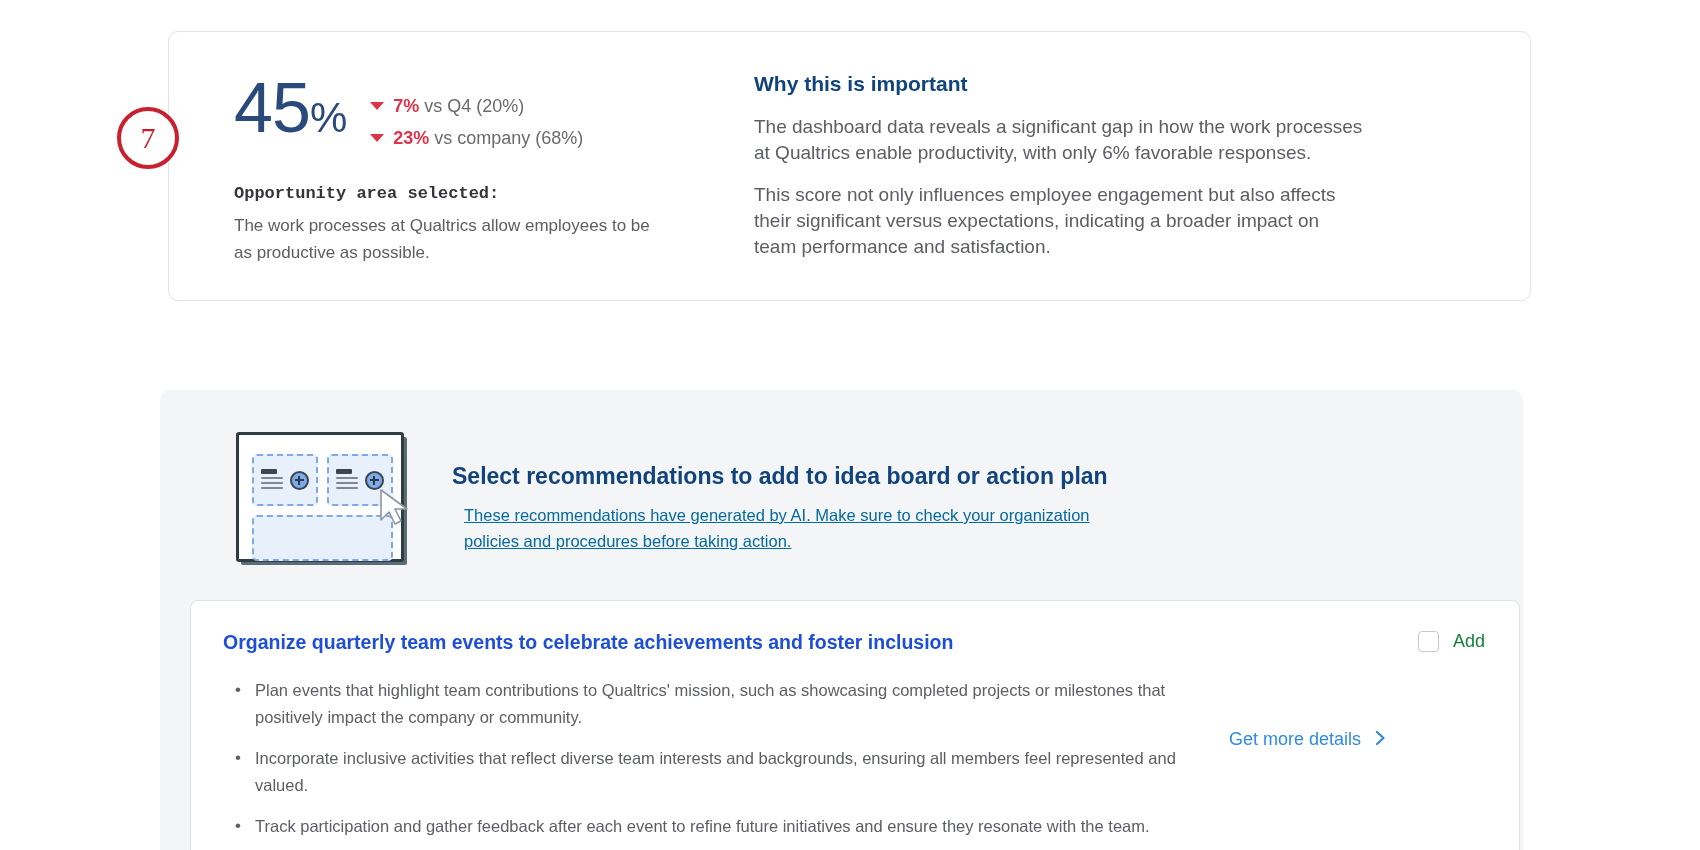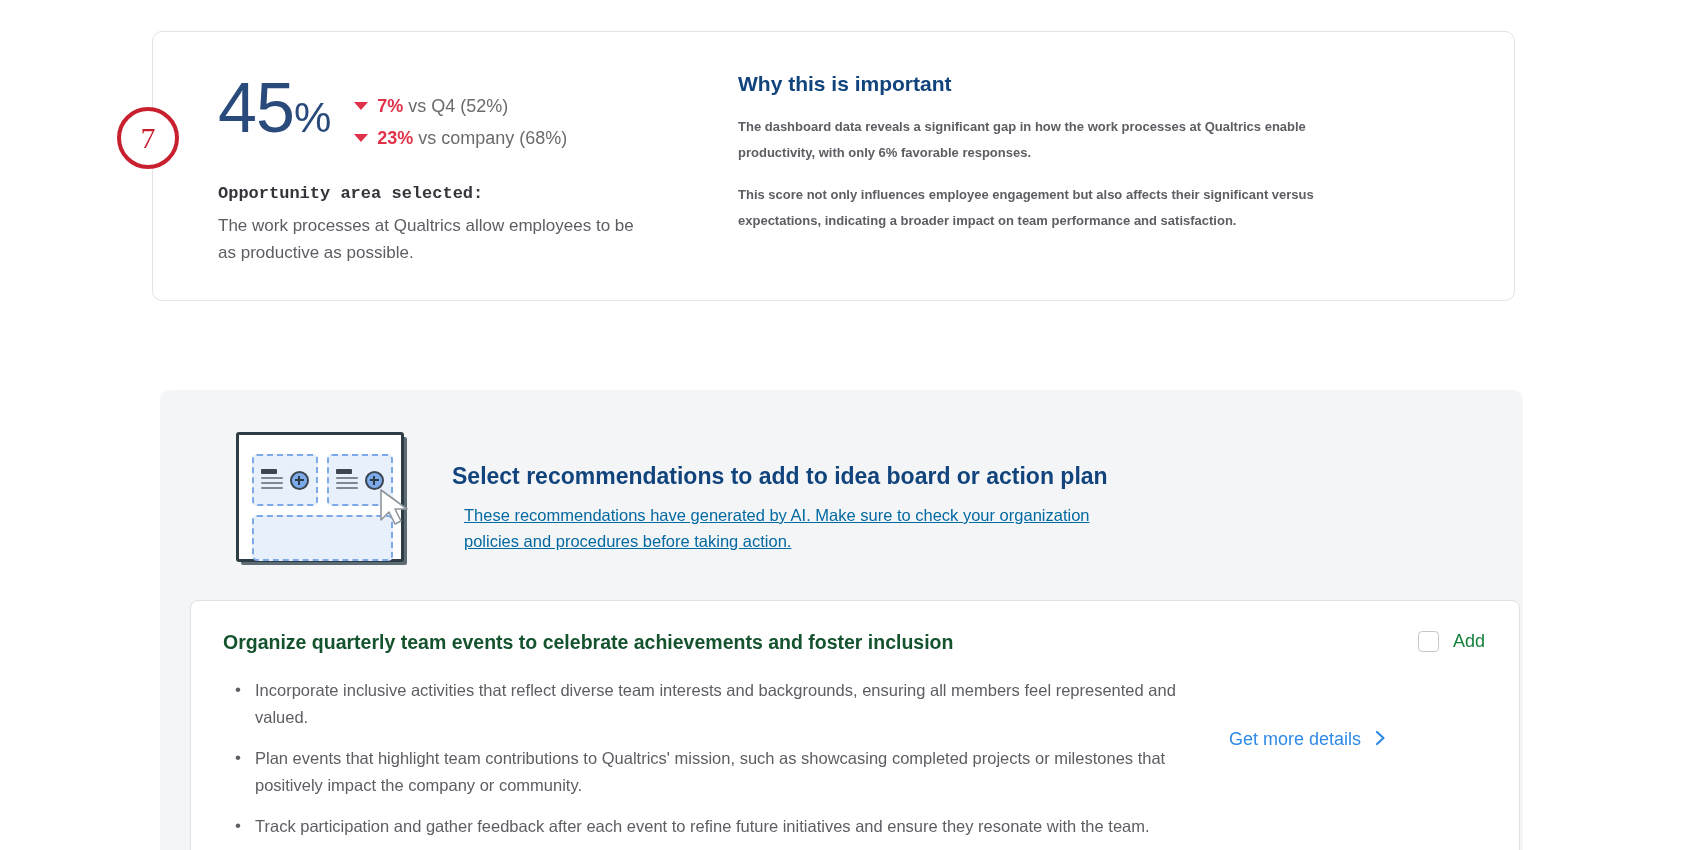--- a/index.html
+++ b/index.html
@@ -30,21 +30,21 @@
     font-size: 30px;
     line-height: 54px;
     text-align: center;
     font-family: "Liberation Serif", serif;
     z-index: 20;
   }
 
   
   .metric-card {
     position: absolute;
-    left: 152px;
+    left: 168px;
     top: 31px;
     width: 1363px;
     height: 270px;
     box-sizing: border-box;
     background: #ffffff;
     border: 1px solid #e3e3e3;
     border-radius: 10px;
     display: flex;
     padding: 40px 0 0 0;
   }
@@ -113,26 +113,25 @@
     padding-right: 60px;
     flex: 1;
   }
   .why-title {
     color: #11437c;
     font-size: 21px;
     font-weight: bold;
     margin: 0 0 18px 0;
   }
   .why-para {
-    font-size: 13px;
+    font-size: 19px;
     color: #5c5e63;
     line-height: 26px;
     margin: 0 0 16px 0;
     max-width: 610px;
-    font-weight: bold;
   }
 
   
   .rec-panel {
     position: absolute;
     left: 160px;
     top: 390px;
     width: 1363px;
     height: 470px;
     background: #f4f5f7;
@@ -267,21 +266,21 @@
   }
   .rec-card-head {
     display: flex;
     align-items: flex-start;
     justify-content: space-between;
     padding: 0 34px 0 32px;
   }
   .rec-card-title {
     font-size: 19.5px;
     font-weight: bold;
-    color: #14532d;
+    color: #1d4ed8;
     margin: 0;
     line-height: 26px;
   }
   .add-wrap {
     display: flex;
     align-items: center;
     flex: none;
     padding-top: 2px;
   }
   .checkbox {
@@ -358,21 +357,21 @@
     <div class="metric-row">
 
       <div class="big-score">
         <span>45</span><span class="pct">%</span>
       </div>
 
       <div class="deltas">
         <div class="delta-line">
           <span class="delta-arrow"></span>
           <span class="delta-value">7%</span>
-          <span>vs Q4 (52%)</span>
+          <span>vs Q4 (20%)</span>
         </div>
         <div class="delta-line">
           <span class="delta-arrow"></span>
           <span class="delta-value">23%</span>
           <span>vs company (68%)</span>
         </div>
       </div>
 
     </div>
 
@@ -431,22 +430,22 @@
   <div class="rec-card-head">
     <h3 class="rec-card-title">Organize quarterly team events to celebrate achievements and foster inclusion</h3>
     <div class="add-wrap">
       <span class="checkbox"></span>
       <span class="add-label">Add</span>
     </div>
   </div>
 
   <div class="rec-body">
     <ul class="bullets">
+      <li>Plan events that highlight team contributions to Qualtrics' mission, such as showcasing completed projects or milestones that positively impact the company or community.</li>
       <li>Incorporate inclusive activities that reflect diverse team interests and backgrounds, ensuring all members feel represented and valued.</li>
-      <li>Plan events that highlight team contributions to Qualtrics' mission, such as showcasing completed projects or milestones that positively impact the company or community.</li>
       <li>Track participation and gather feedback after each event to refine future initiatives and ensure they resonate with the team.</li>
     </ul>
     <div class="details-col">
       <a class="details-link" href="#">
         <span>Get more details</span>
         <span class="details-chevron">
           <svg width="11" height="16" viewBox="0 0 11 16">
               <path d="M2 2 L8.5 8 L2 14" fill="none" stroke="#2f8ae6" stroke-width="2.2" stroke-linecap="round" stroke-linejoin="round"></path>
             </svg>
         </span>

